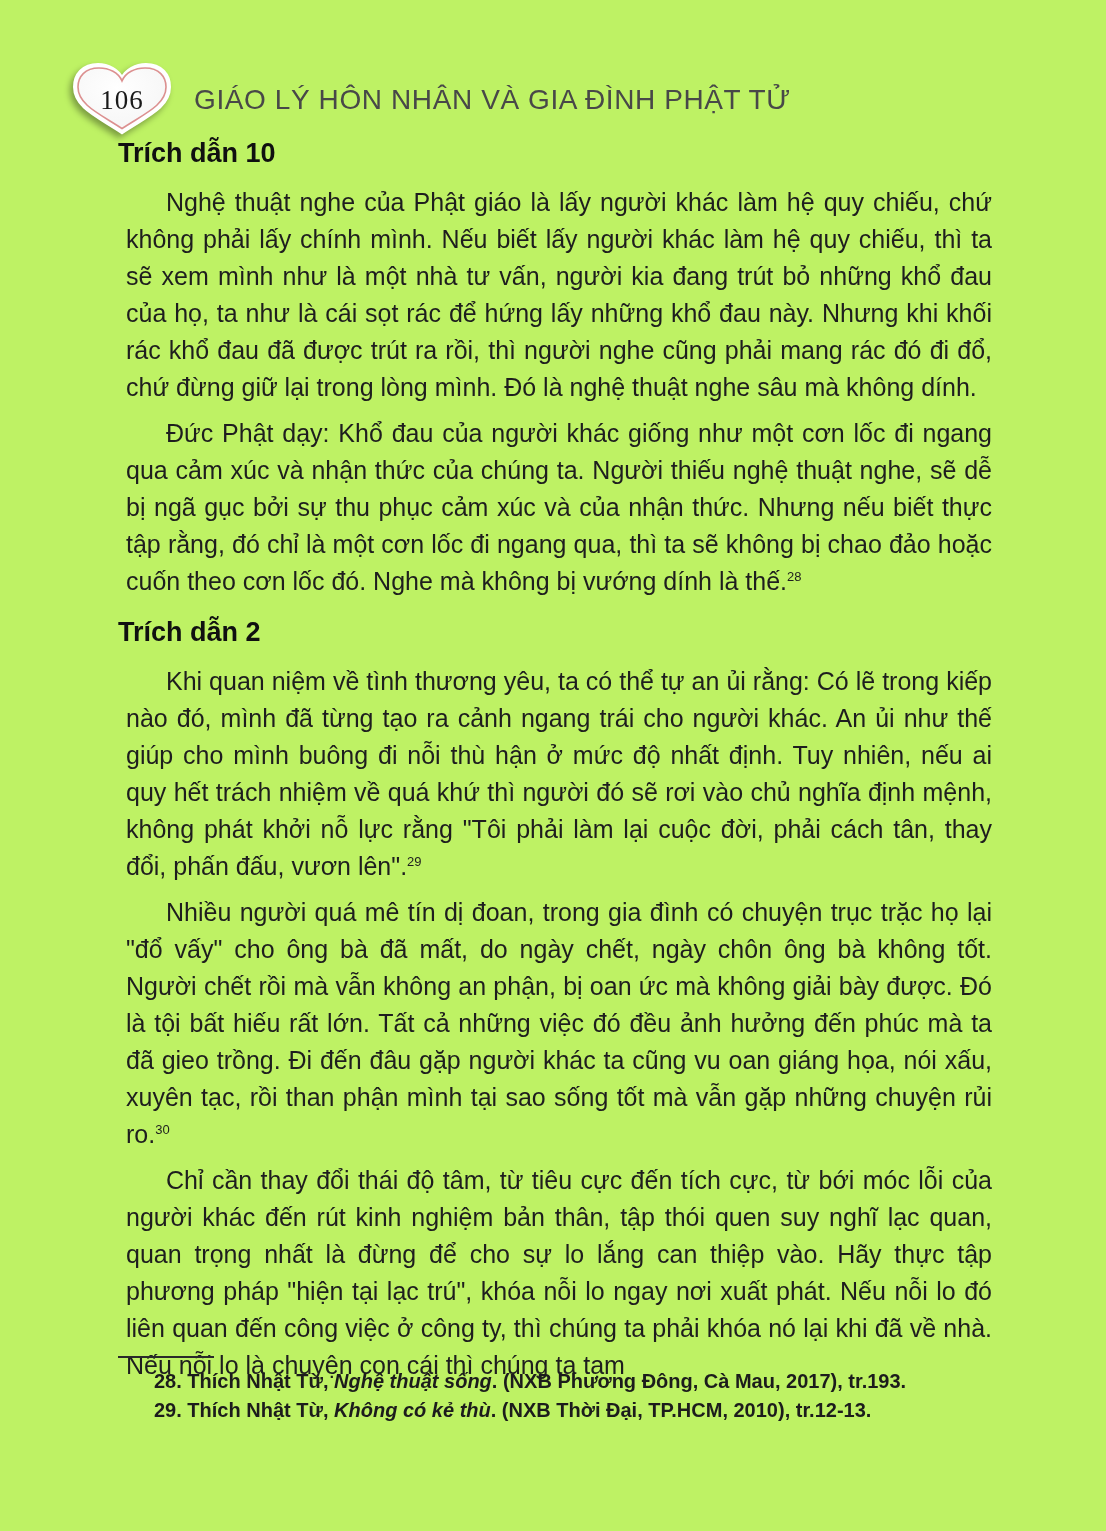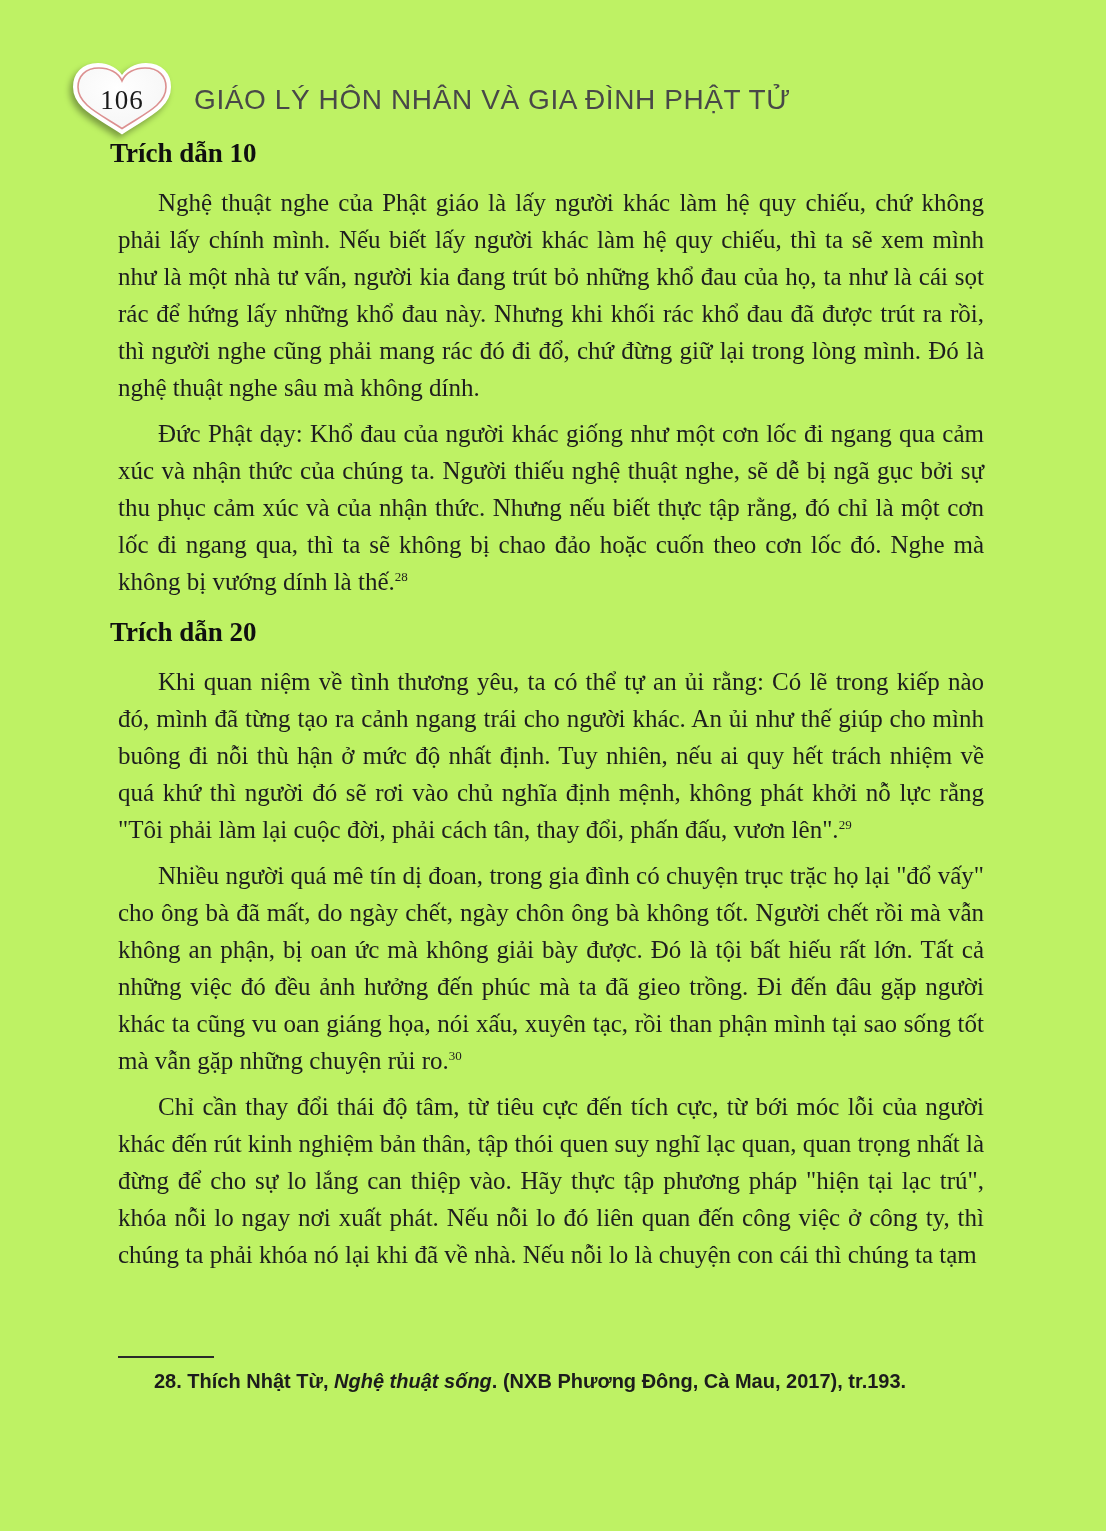--- a/index.html
+++ b/index.html
@@ -26,21 +26,21 @@
   .running-title {
     position: absolute; top: 26px; left: 112px;
     white-space: nowrap;
     font-size: 28px; color: #484848; letter-spacing: 0.6px;
     font-weight: 400;
     margin-left: 12px;
   }
 
   
   .content {
-    position: absolute; left: 110px; top: 138px; width: 874px; font-family: Liberation Serif, serif;
+    position: absolute; left: 118px; top: 138px; width: 874px;
   }
   h2.quote-heading {
     font-size: 27px; font-weight: 700; color: #101010;
     margin: 17px 0 15px 0;
   }
   h2.quote-heading:first-child { margin-top: 0; }
   p.body-par {
     font-size: 25px; line-height: 37px;
     text-align: justify; text-indent: 40px;
     color: #1e1e1e;
@@ -75,29 +75,32 @@
     </div>
     <div class="running-title">GIÁO LÝ HÔN NHÂN VÀ GIA ĐÌNH PHẬT TỬ</div>
   </div>
 
   <div class="content">
 
     <h2 class="quote-heading">Trích dẫn 10</h2>
     <p class="body-par"><span>Nghệ thuật nghe của Phật giáo là lấy người khác làm hệ quy chiếu, chứ không phải lấy chính mình. Nếu biết lấy người khác làm hệ quy chiếu, thì ta sẽ xem mình như là một nhà tư vấn, người kia đang trút bỏ những khổ đau của họ, ta như là cái sọt rác để hứng lấy những khổ đau này. Nhưng khi khối rác khổ đau đã được trút ra rồi, thì người nghe cũng phải mang rác đó đi đổ, chứ đừng giữ lại trong lòng mình. Đó là nghệ thuật nghe sâu mà không dính.</span></p>
     <p class="body-par"><span>Đức Phật dạy: Khổ đau của người khác giống như một cơn lốc đi ngang qua cảm xúc và nhận thức của chúng ta. Người thiếu nghệ thuật nghe, sẽ dễ bị ngã gục bởi sự thu phục cảm xúc và của nhận thức. Nhưng nếu biết thực tập rằng, đó chỉ là một cơn lốc đi ngang qua, thì ta sẽ không bị chao đảo hoặc cuốn theo cơn lốc đó. Nghe mà không bị vướng dính là thế.</span><sup>28</sup></p>
 
-    <h2 class="quote-heading">Trích dẫn 20</h2>
+    <h2 class="quote-heading">Trích dẫn 2</h2>
     <p class="body-par"><span>Khi quan niệm về tình thương yêu, ta có thể tự an ủi rằng: Có lẽ trong kiếp nào đó, mình đã từng tạo ra cảnh ngang trái cho người khác. An ủi như thế giúp cho mình buông đi nỗi thù hận ở mức độ nhất định. Tuy nhiên, nếu ai quy hết trách nhiệm về quá khứ thì người đó sẽ rơi vào chủ nghĩa định mệnh, không phát khởi nỗ lực rằng "Tôi phải làm lại cuộc đời, phải cách tân, thay đổi, phấn đấu, vươn lên".</span><sup>29</sup></p>
 
     <p class="body-par"><span>Nhiều người quá mê tín dị đoan, trong gia đình có chuyện trục trặc họ lại "đổ vấy" cho ông bà đã mất, do ngày chết, ngày chôn ông bà không tốt. Người chết rồi mà vẫn không an phận, bị oan ức mà không giải bày được. Đó là tội bất hiếu rất lớn. Tất cả những việc đó đều ảnh hưởng đến phúc mà ta đã gieo trồng. Đi đến đâu gặp người khác ta cũng vu oan giáng họa, nói xấu, xuyên tạc, rồi than phận mình tại sao sống tốt mà vẫn gặp những chuyện rủi ro.</span><sup>30</sup></p>
 
     <p class="body-par"><span>Chỉ cần thay đổi thái độ tâm, từ tiêu cực đến tích cực, từ bới móc lỗi của người khác đến rút kinh nghiệm bản thân, tập thói quen suy nghĩ lạc quan, quan trọng nhất là đừng để cho sự lo lắng can thiệp vào. Hãy thực tập phương pháp "hiện tại lạc trú", khóa nỗi lo ngay nơi xuất phát. Nếu nỗi lo đó liên quan đến công việc ở công ty, thì chúng ta phải khóa nó lại khi đã về nhà. Nếu nỗi lo là chuyện con cái thì chúng ta tạm</span></p>
 
   </div>
 
   <div class="footnotes">
     <div class="footnote-rule"></div>
     <div class="footnote">
       <span>28. Thích Nhật Từ, </span><i>Nghệ thuật sống</i><span>. (NXB Phương Đông, Cà Mau, 2017), tr.193.</span>
     </div>
+    <div class="footnote">
+      <span>29. Thích Nhật Từ, </span><i>Không có kẻ thù</i><span>. (NXB Thời Đại, TP.HCM, 2010), tr.12-13.</span>
+    </div>
   </div>
 
 </div>
 
 </body></html>

